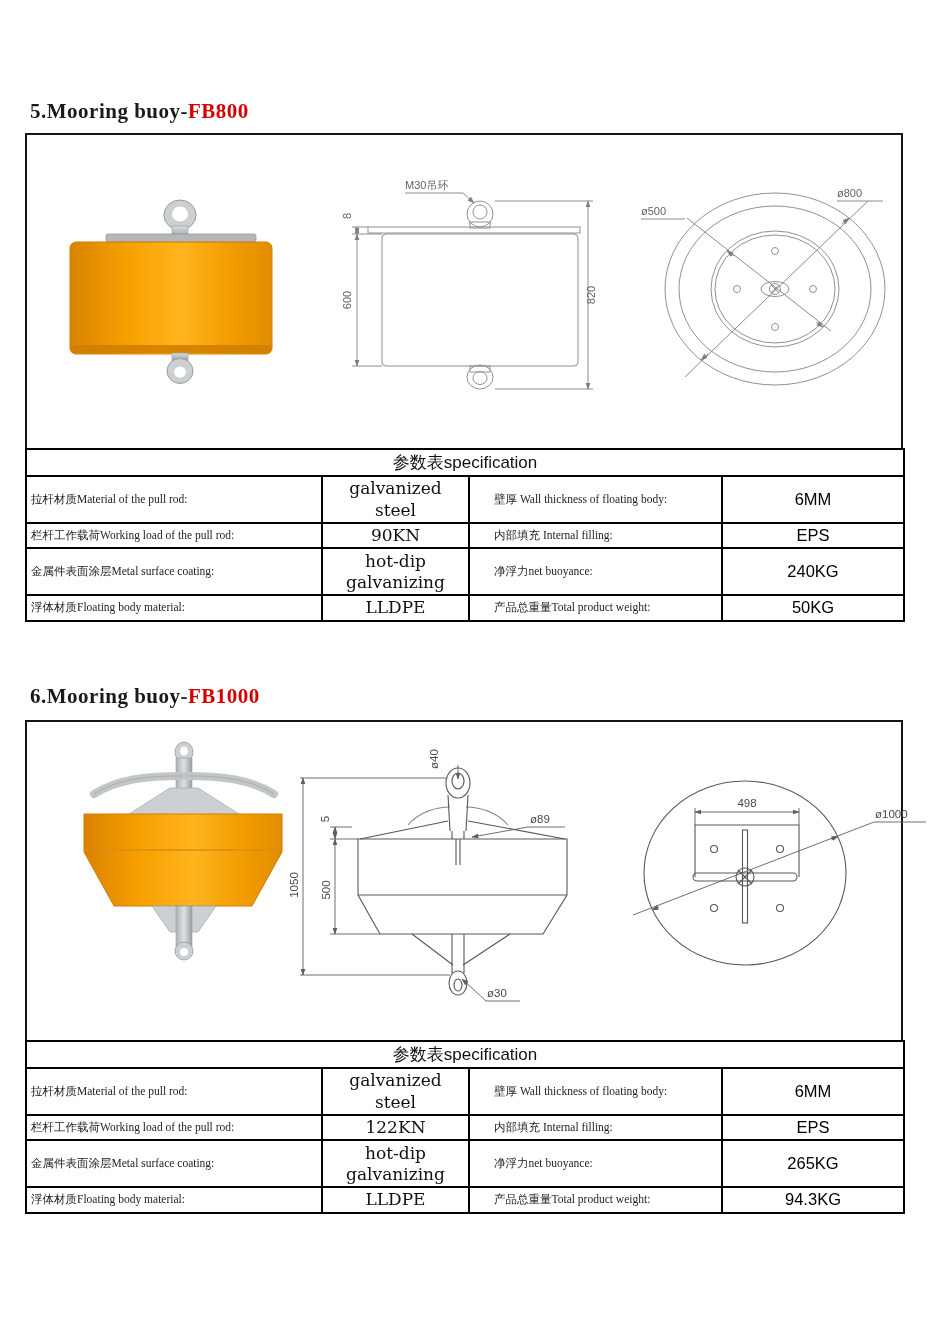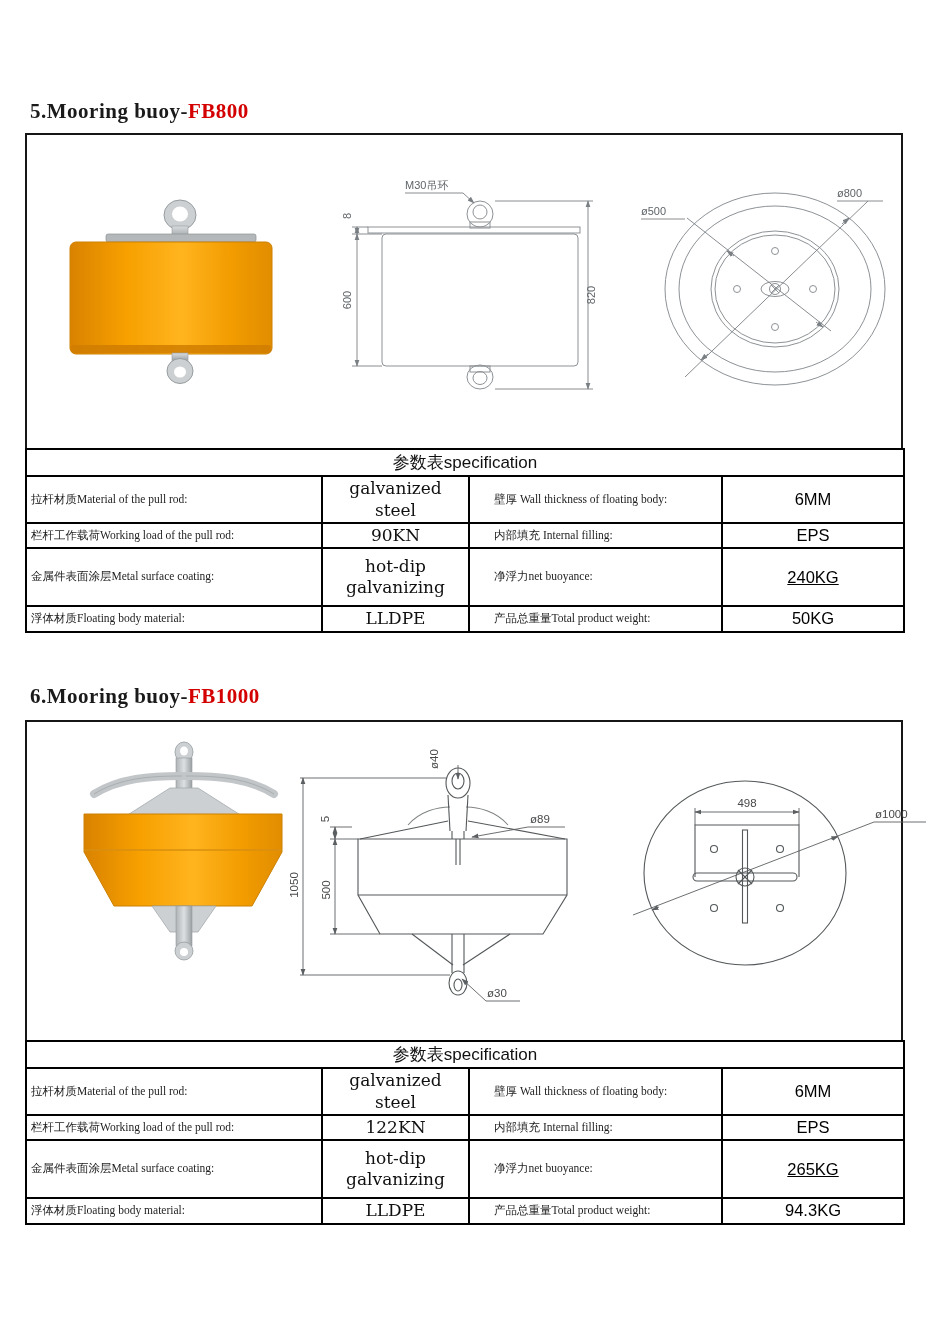--- a/index.html
+++ b/index.html
@@ -69,21 +69,21 @@
   }
   td.valserif .wrapnarrow { display:inline-block; max-width: 105px; }
   td.valsans {
     font-family: "Liberation Sans", sans-serif;
     font-size: 16.5px;
     color: #000;
     text-align: center;
     vertical-align: middle;
     margin-left: 22px;
   }
-  .r1 { height: 47px; } .r2 { height: 23px; } .r3 { height: 58px; text-decoration: underline; } .r4 { height: 23px; }
+  .r1 { height: 47px; } .r2 { height: 23px; } .r3 { height: 47px; } .r4 { height: 23px; }
 
   
   svg text { font-family: "Liberation Sans", sans-serif; }
   .obj8   { stroke:#8d9296; fill:none; stroke-width:1; }
   .dim8   { stroke:#7a7f83; fill:none; stroke-width:0.9; }
   .txt8   { fill:#5f6468; font-size:11px; }
   .obj10  { stroke:#54585a; fill:none; stroke-width:1.1; }
   .dim10  { stroke:#5b5f61; fill:none; stroke-width:0.9; }
   .txt10  { fill:#47494b; font-size:11.5px; }
 </style>

